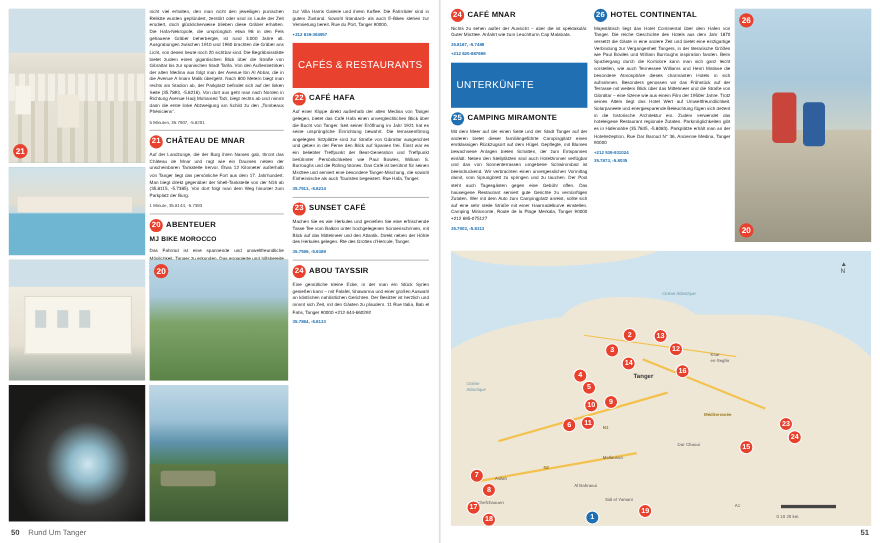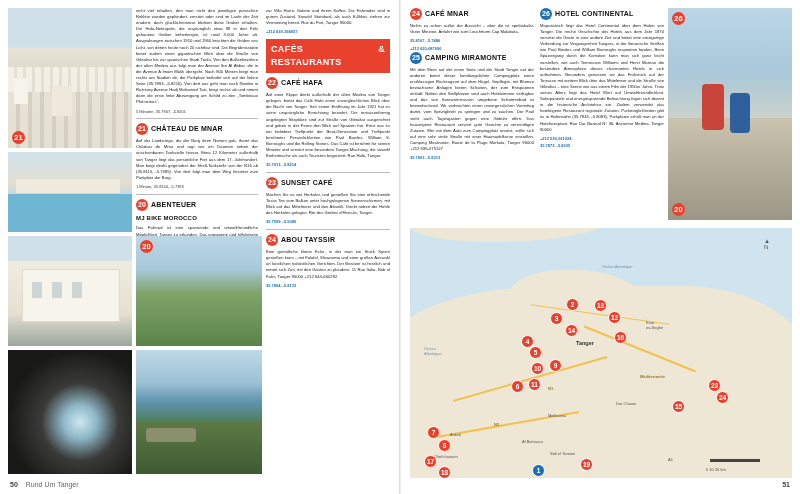--- a/index.html
+++ b/index.html
@@ -31,22 +31,22 @@
   .heading{
     display:flex;align-items:center;gap:3px;margin:0 0 3px 0;
     font-size:7px;font-weight:bold;color:#111;letter-spacing:.2px;
   }
   .heading .num{
     width:12px;height:12px;border-radius:50%;background:#e8412e;color:#fff;
     font-size:7px;line-height:12px;text-align:center;flex:none;font-weight:bold;
   }
   .heading .num.blue{background:#1f6fb2;}
   .sectionbar{
-    background:#e8412e;color:#fff;font-size:9px;font-weight:bold;
-    padding:4px 5px;letter-spacing:.3px;margin:17px 0 4px 0;
+    background:#e8412e;color:#fff;font-size:9px;font-weight:normal;
+    padding:14px 5px;letter-spacing:.3px;margin:17px 0 4px 0;
   }
   .sectionbar.blue{background:#1f6fb2;}
   .meta{font-size:4px;color:#333;margin-top:2px;}
   .coord{font-size:4px;color:#1f6fb2;font-weight:bold;margin-top:2px;}
   .rule{border-top:.5px solid #bbb;margin:4px 0 4px 0;}
 
   
   .folio{position:absolute;bottom:6px;font-size:7px;color:#666;}
   .folio .pg{font-weight:bold;color:#444;}
 
@@ -176,20 +176,21 @@
 
     <div class="col" style="left:10px;top:8px;width:124px;">
       <div class="heading">
         <span class="num">24</span>
         <span>CAFÉ MNAR</span>
       </div>
       <p>Nichts zu sehen außer der Aussicht – aber die ist spektakulär. Guter Minztee. Anfahrt wie zum Leuchtturm Cap Malabata.</p>
       <div class="coord">35.8167, -5.7486</div>
       <div class="coord">+212 620-687696</div>
 
+      <div class="sectionbar blue" style="margin-top:5px;">UNTERKÜNFTE</div>
 
       <div class="heading">
         <span class="num blue">25</span>
         <span>CAMPING MIRAMONTE</span>
       </div>
       <p>Mit dem Meer auf der einen Seite und der Stadt Tanger auf der anderen bietet dieser familiängeführte Campingplatz einen erstklassigen Rückzugsort auf dem Hügel. Gepflegte, mit Blumen bewachsene Anlagen bieten Schatten, der zum Entspannen einlädt. Neben den Stellplätzen sind auch Hotelzimmer verfügbar und das von Sonnenterrassen umgebene Schwimmbad ist beeindruckend. Wir verbrachten einen unvergesslichen Vormittag damit, vom Sprungbrett zu springen und zu tauchen. Der Pool steht auch Tagesgästen gegen eine Gebühr offen. Das hauseigene Restaurant serviert gute Gerichte zu vernünftigen Zutaten. Wer mit dem Auto zum Campingplatz anreist, sollte sich auf eine sehr steile Straße mit einer Haarnadelkurve einstellen. Camping Miramonte, Route de la Plage Merkala, Tanger 90000 +212 695-075127</p>
       <div class="coord">35.7903, -5.8313</div>
     </div>
 
     <div class="col" style="left:140px;top:8px;width:124px;">

